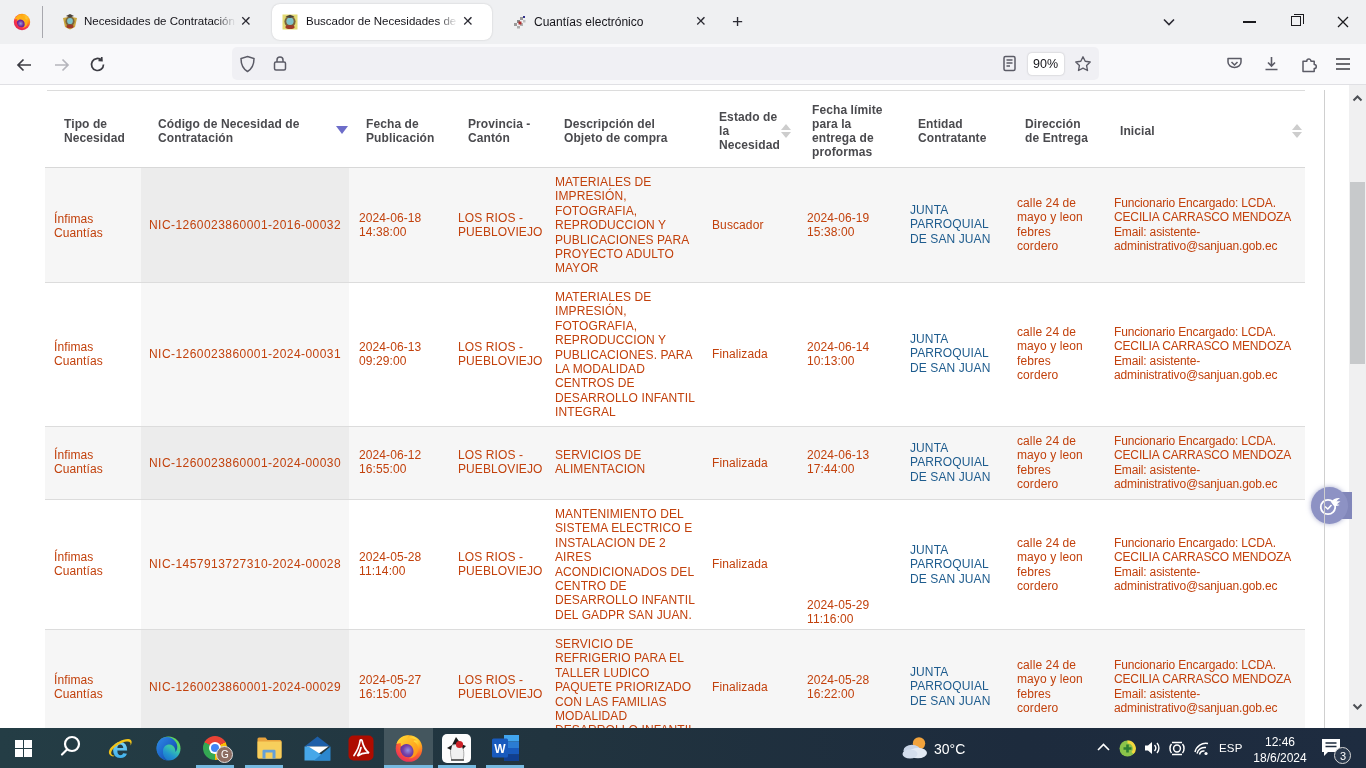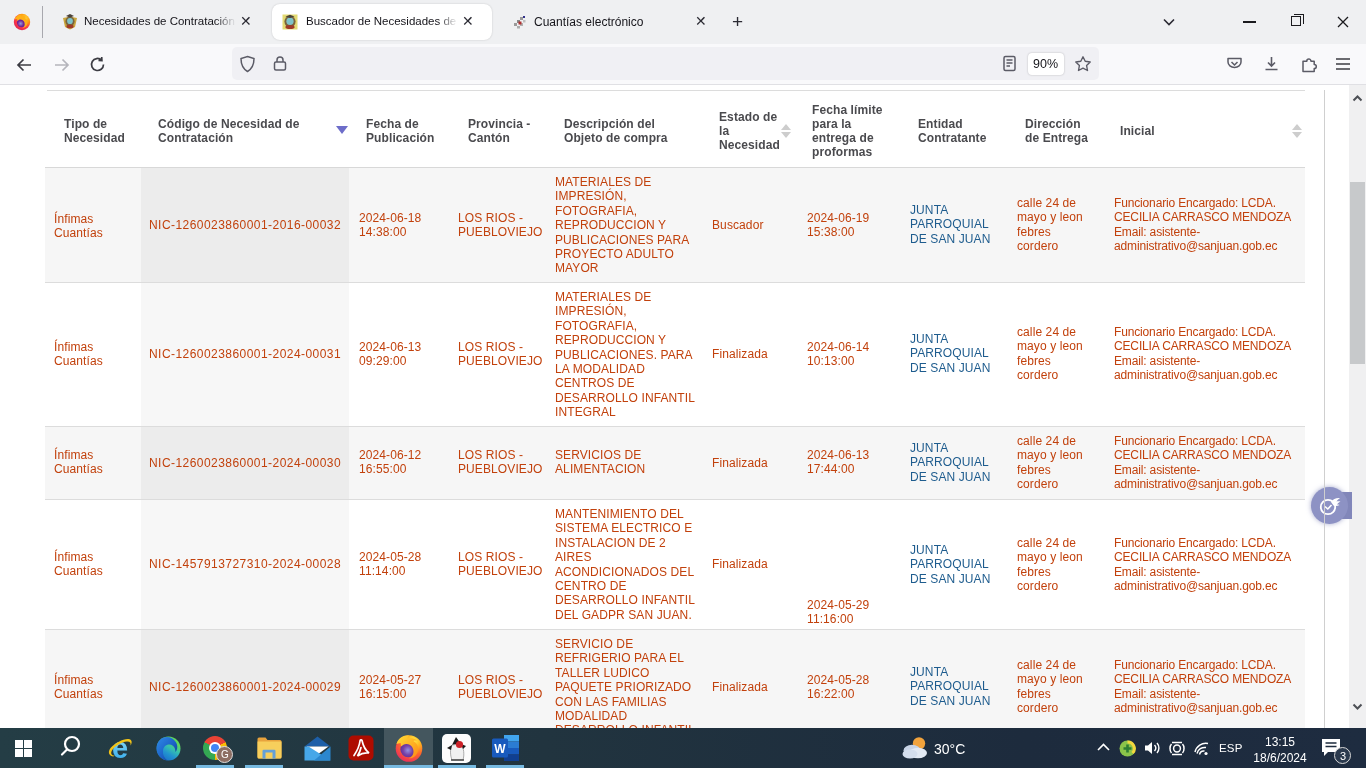--- a/index.html
+++ b/index.html
@@ -398,21 +398,21 @@
     <path d="M4 2.5 H14 M4 14.5 H14" stroke="#fff" stroke-width="1.5"></path>
     <path d="M3.5 4 C1.5 6 1.5 11 3.5 13 M14.5 4 C16.5 6 16.5 11 14.5 13" stroke="#fff" stroke-width="1.5" fill="none"></path>
     <circle cx="9" cy="8.5" r="3.4" stroke="#fff" stroke-width="1.5" fill="none"></circle>
   </svg>
   <svg class="abs" style="left:1193px;top:740px;" width="19" height="16" viewBox="0 0 19 16">
     <path d="M2 12 a11 11 0 0 1 13 -8.5 M4 13.5 a8 8 0 0 1 9 -6" stroke="#fff" stroke-width="1.5" fill="none"></path>
     <path d="M6.5 14.5 a4.5 4.5 0 0 1 5 -3.4" stroke="#fff" stroke-width="1.5" fill="none"></path>
     <circle cx="13" cy="13.5" r="1.6" fill="#fff"></circle>
   </svg>
   <div class="tbtxt abs" style="left:1219px;top:742px;font-size:11.5px;letter-spacing:0.2px;">ESP</div>
-  <div class="tbtxt abs" style="left:1250px;top:735px;width:60px;text-align:center;font-size:12px;">13:15</div>
+  <div class="tbtxt abs" style="left:1250px;top:735px;width:60px;text-align:center;font-size:12px;">12:46</div>
   <div class="tbtxt abs" style="left:1240px;top:751px;width:80px;text-align:center;font-size:12px;">18/6/2024</div>
 
   <svg class="abs" style="left:1320px;top:738px;" width="22" height="20" viewBox="0 0 22 20">
     <path d="M2 1 H20 V14 H8 L4 18 V14 H2 Z" fill="#fff"></path>
     <path d="M5.5 5 H16.5 M5.5 8.5 H16.5" stroke="#1d2b3d" stroke-width="1.4"></path>
   </svg>
   <div class="abs" style="left:1334px;top:747px;width:17px;height:17px;border-radius:50%;background:#2b3a4e;border:1.5px solid #d8d8d8;"></div>
   <div class="abs" style="left:1340px;top:749.5px;font-size:11px;color:#fff;">3</div>
 
 </div>

